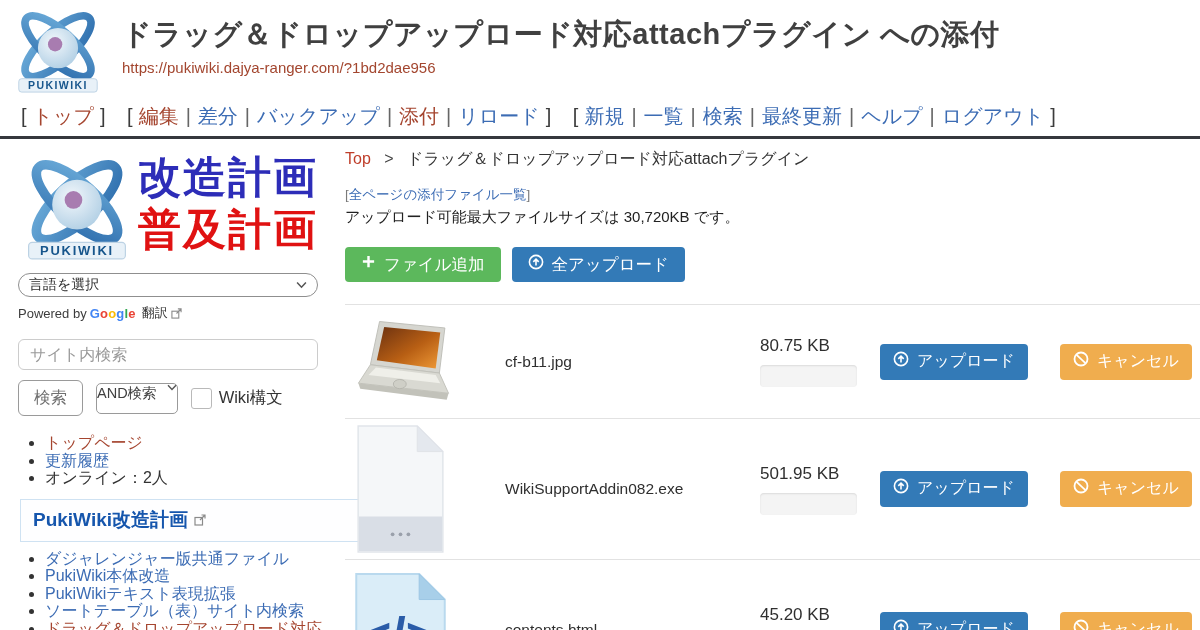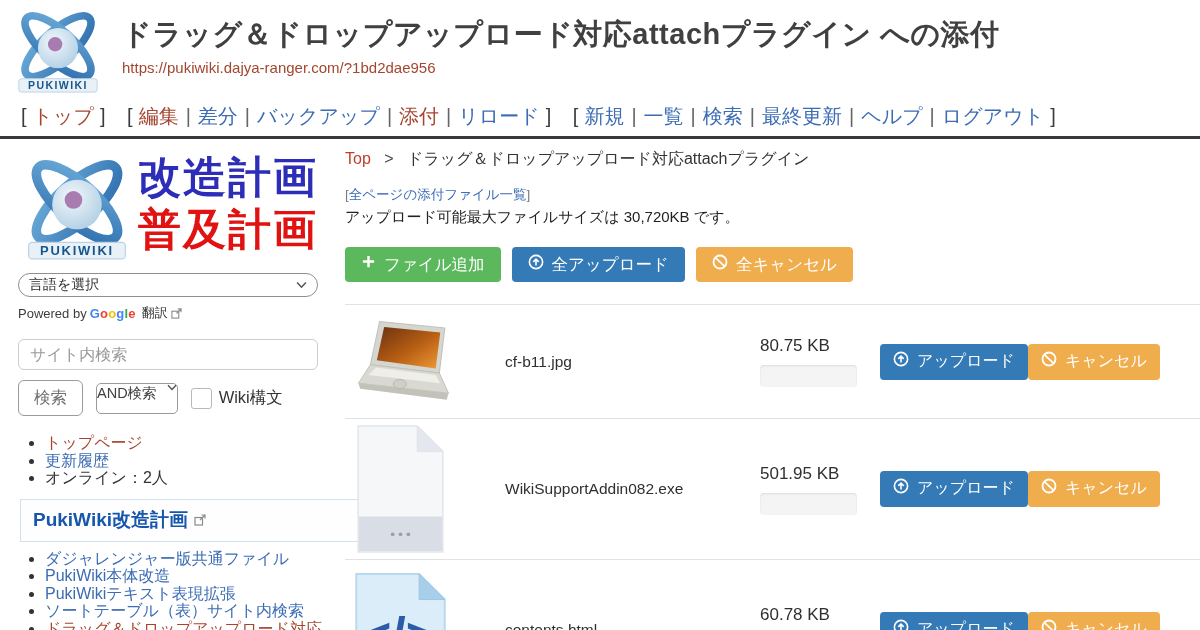--- a/index.html
+++ b/index.html
@@ -83,21 +83,21 @@
   .row-1{height:113px}
   .row-2{height:140px}
   .row-3{height:140px}
   .cell-icon{width:150px;box-sizing:border-box;padding-left:8px;display:flex;align-items:center;flex-shrink:0}
   .cell-name{width:265px;box-sizing:border-box;padding-left:10px;font-size:15.5px;color:#2f2f2f;
       word-break:break-all;flex-shrink:0}
   .cell-size{width:120px;display:flex;flex-direction:column;flex-shrink:0}
   .size-text{font-size:17px;color:#2f2f2f;margin-bottom:9px}
   .progress{width:97px;height:22px;background:#f4f4f4;border-radius:4px;
       box-shadow:inset 0 1px 2px rgba(0,0,0,.1)}
-  .cell-actions{display:flex;gap:0}
+  .cell-actions{display:flex;gap:32px}
   .cell-actions .btn{font-size:16px;padding:7px 13px;height:36px;box-sizing:border-box}
 </style>
 </head>
 <body>
 
 <svg width="0" height="0" style="position:absolute" aria-hidden="true">
   <defs>
     <linearGradient id="orbG" x1="0" y1="0" x2="1" y2="1">
       <stop offset="0" stop-color="#6aaad8"></stop>
         <stop offset="1" stop-color="#2f6fae"></stop>
@@ -236,29 +236,20 @@
       </button>
       <button class="btn btn-blue">
         <span class="ic">
           <svg width="16" height="16" viewBox="0 0 16 16">
               <circle cx="8" cy="8" r="6.6" fill="none" stroke="#fff" stroke-width="1.6"></circle>
               <path d="M8 11.6 V5.2 M5.3 7.9 L8 5.1 L10.7 7.9" fill="none" stroke="#fff" stroke-width="1.6"></path>
             </svg>
         </span>
         <span>全アップロード</span>
       </button>
-      <button class="btn btn-orange">
-        <span class="ic">
-          <svg width="16" height="16" viewBox="0 0 16 16">
-              <circle cx="8" cy="8" r="6.5" fill="none" stroke="#fff" stroke-width="1.8"></circle>
-              <line x1="3.6" y1="3.9" x2="12.4" y2="12.1" stroke="#fff" stroke-width="1.8"></line>
-            </svg>
-        </span>
-        <span>全キャンセル</span>
-      </button>
     </div>
 
     <div class="file-table">
 
       <div class="file-row row-1">
         <div class="cell-icon">
           <svg width="112" height="92" viewBox="0 0 120 100">
             <polygon points="28,6 99,13 93,62 18,53" fill="#d6d6d0" stroke="#bdbdb6" stroke-width="1"></polygon>
             <polygon points="33,12 94,18 89,57 25,48" fill="url(#scrG)"></polygon>
             <polygon points="18,53 93,62 103,84 5,73" fill="#d9d9d2" stroke="#c0c0b8" stroke-width="1"></polygon>
@@ -335,21 +326,21 @@
       <div class="file-row row-3">
         <div class="cell-icon">
           <svg width="95" height="118" viewBox="0 0 96 120">
             <path d="M3 3 h64 l26 26 v88 h-90 z" fill="#daedf8" stroke="#b9d9ee" stroke-width="2"></path>
             <path d="M67 3 l26 26 h-26 z" fill="#a8cfe9" stroke="#9cc7e3" stroke-width="1"></path>
             <text x="46" y="84" text-anchor="middle" font-size="52" font-weight="bold" fill="#2a5ca8" font-family="Liberation Sans, sans-serif">&lt;/&gt;</text>
           </svg>
         </div>
         <div class="cell-name">contents.html</div>
         <div class="cell-size">
-          <span class="size-text">60.78 KB</span>
+          <span class="size-text">45.20 KB</span>
           <div class="progress"></div>
         </div>
         <div class="cell-actions">
           <button class="btn btn-blue">
             <span class="ic">
               <svg width="16" height="16" viewBox="0 0 16 16">
                   <circle cx="8" cy="8" r="6.6" fill="none" stroke="#fff" stroke-width="1.6"></circle>
                   <path d="M8 11.6 V5.2 M5.3 7.9 L8 5.1 L10.7 7.9" fill="none" stroke="#fff" stroke-width="1.6"></path>
                 </svg>
             </span>

